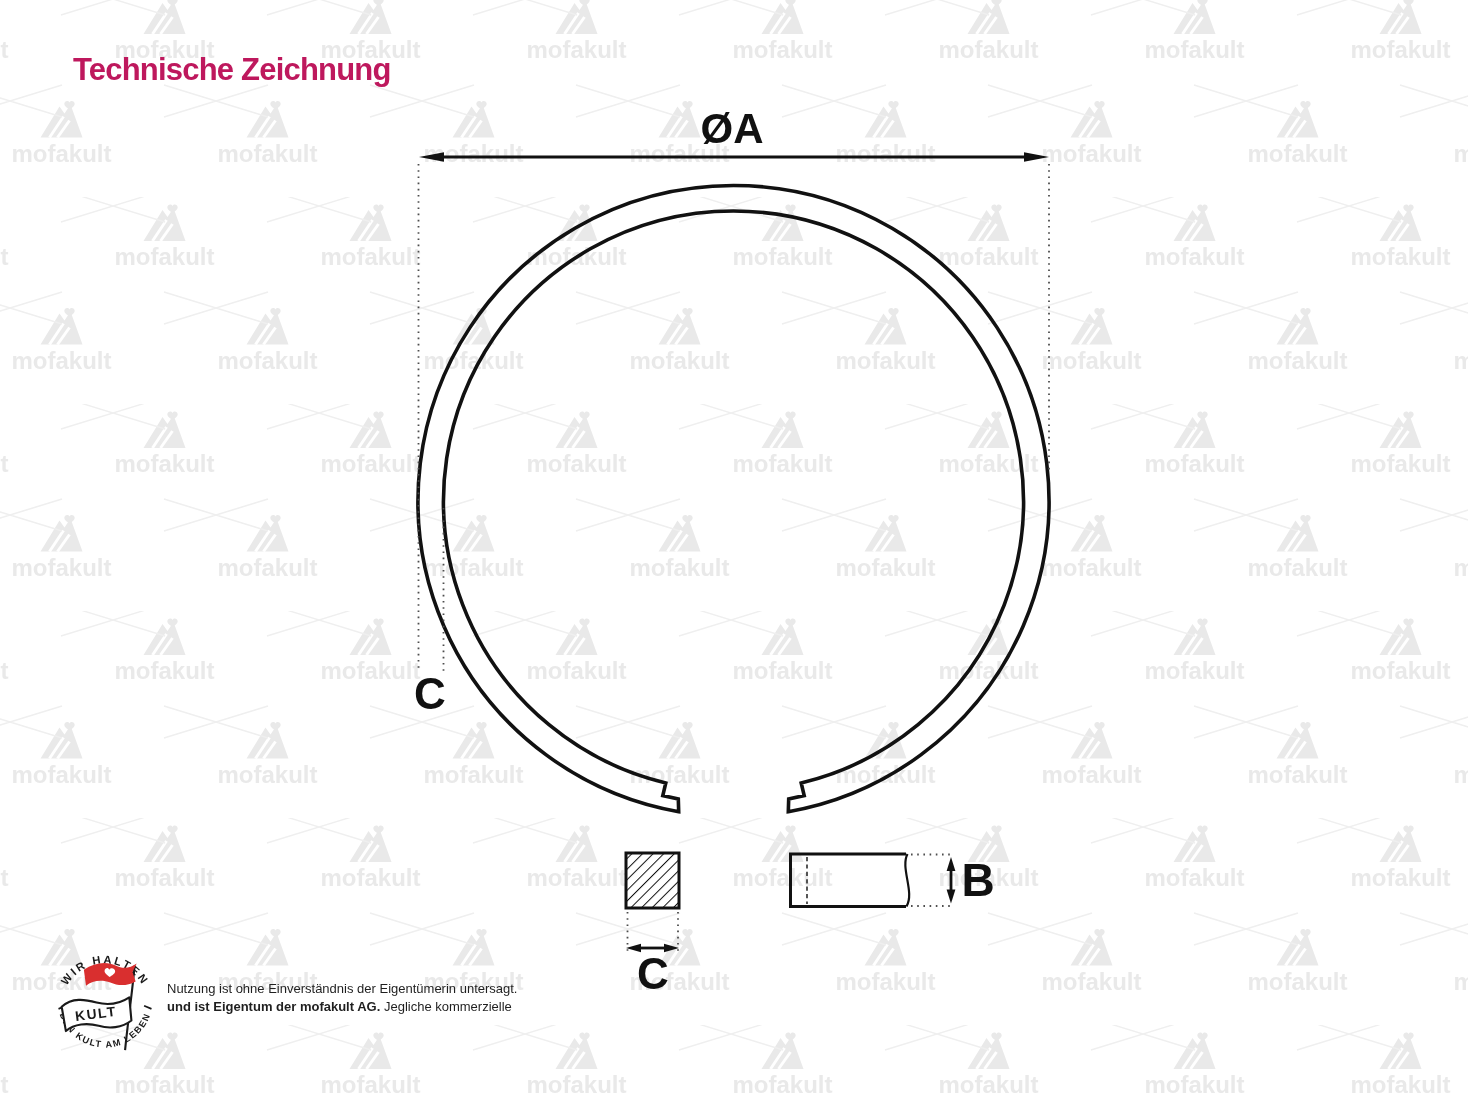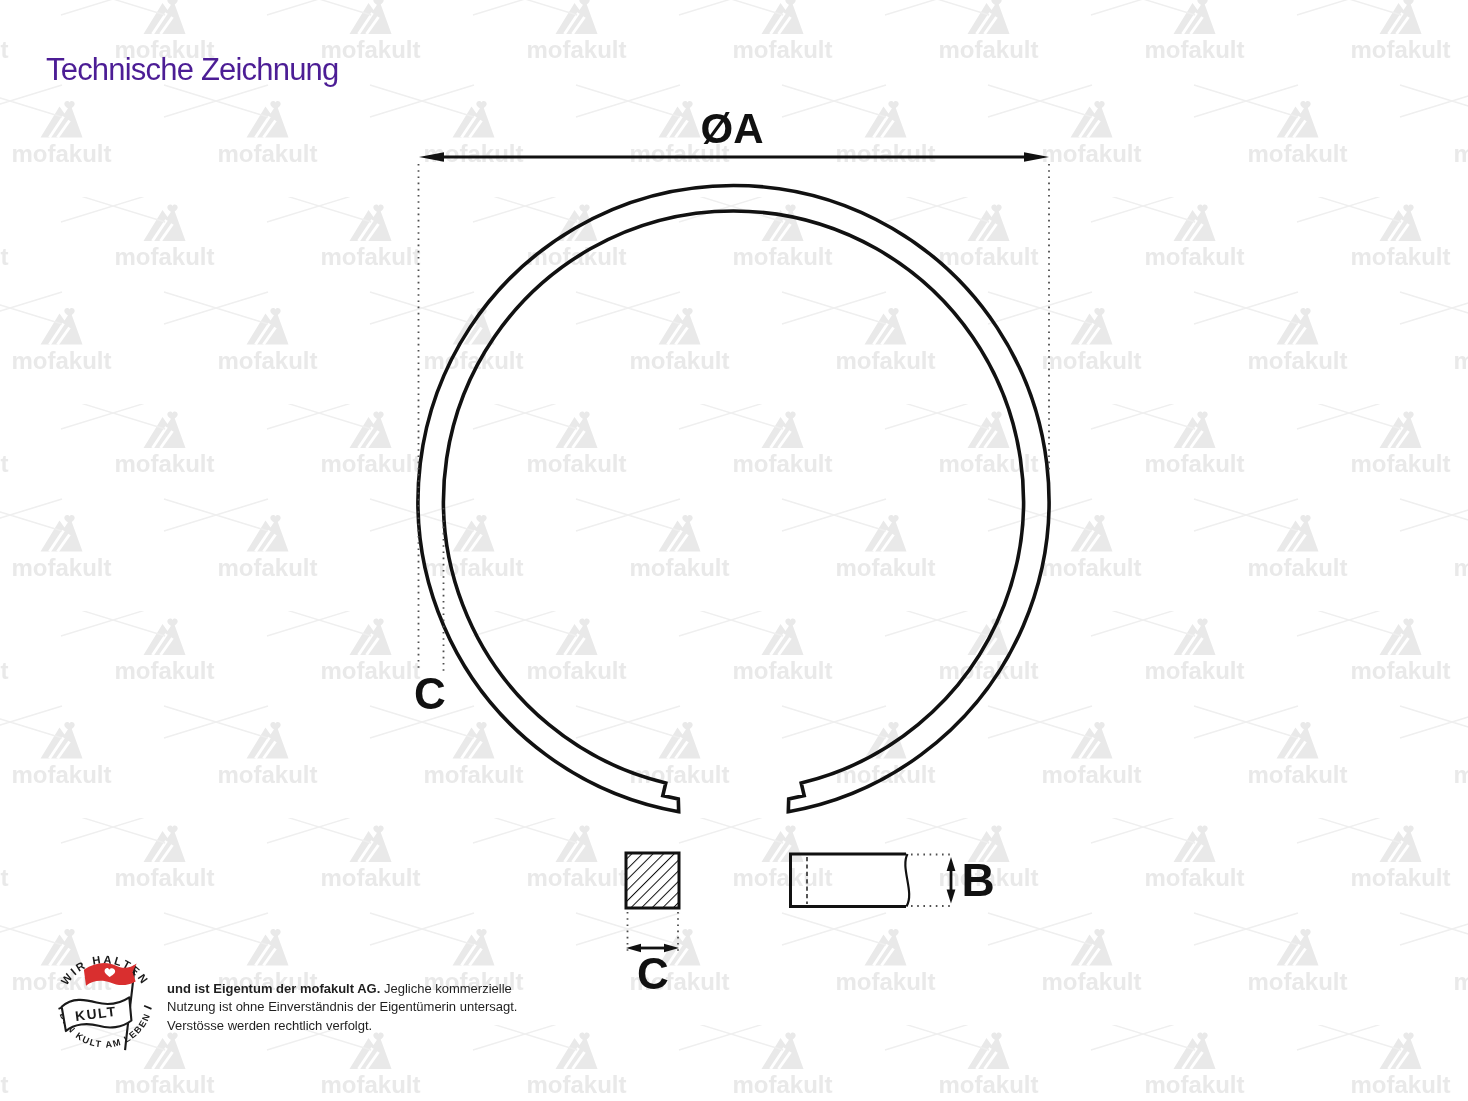--- a/index.html
+++ b/index.html
@@ -2,22 +2,22 @@
 <html><head>
 <meta charset="utf-8">
 <style>
   html,body{margin:0;padding:0;}
   body{
     width:1468px;height:1101px;position:relative;overflow:hidden;
     background:#ffffff;font-family:"Liberation Sans", sans-serif;
   }
   .abs{position:absolute;}
   #page-title{
-    left:46px;top:52px;font-size:31px;font-weight:400;letter-spacing:-0.8px;
-    color:#4c1d95;white-space:nowrap;
+    left:73px;top:52px;font-size:31px;font-weight:700;letter-spacing:-0.8px;
+    color:#be185d;white-space:nowrap;
   }
   #drawing-svg{left:0;top:0;}
   #copyright-block{
     left:167px;top:980px;width:360px;font-size:13px;line-height:18.4px;color:#1f1f1f;
   }
   #copyright-block .b{font-weight:bold;}
   #badge-svg{left:52px;top:955px;}
   .badge-arc-text{font-size:10.6px;font-weight:bold;letter-spacing:2.2px;fill:#1a1a1a;}
   .badge-arc-text-sm{font-size:8.6px;font-weight:bold;letter-spacing:1.4px;fill:#1a1a1a;}
 </style>
@@ -122,18 +122,17 @@
   </g>
 
   <g>
     <path d="M 9 49 C 19 40 31 42 42 45 C 54 48 64 46 73 40
              L 75 62 C 66 69 54 70 44 67 C 33 64 21 65 13 72 Z" fill="#ffffff" stroke="#1a1a1a" stroke-width="2" stroke-linejoin="round"></path>
     <text x="42" y="60" text-anchor="middle" transform="rotate(-7 42 60)" font-family="Liberation Sans, sans-serif" font-size="13" font-weight="bold" letter-spacing="1.5" fill="#1a1a1a">KULT</text>
   </g>
 </svg>
 
 <div id="copyright-block" class="abs">
+  <div>Nutzung ist ohne Einverständnis der Eigentümerin untersagt.</div>
   <div>
     <span class="b">und ist Eigentum der mofakult AG.</span><span> Jegliche kommerzielle</span>
   </div>
-  <div>Nutzung ist ohne Einverständnis der Eigentümerin untersagt.</div>
-  <div>Verstösse werden rechtlich verfolgt.</div>
 </div>
 
 </body></html>

